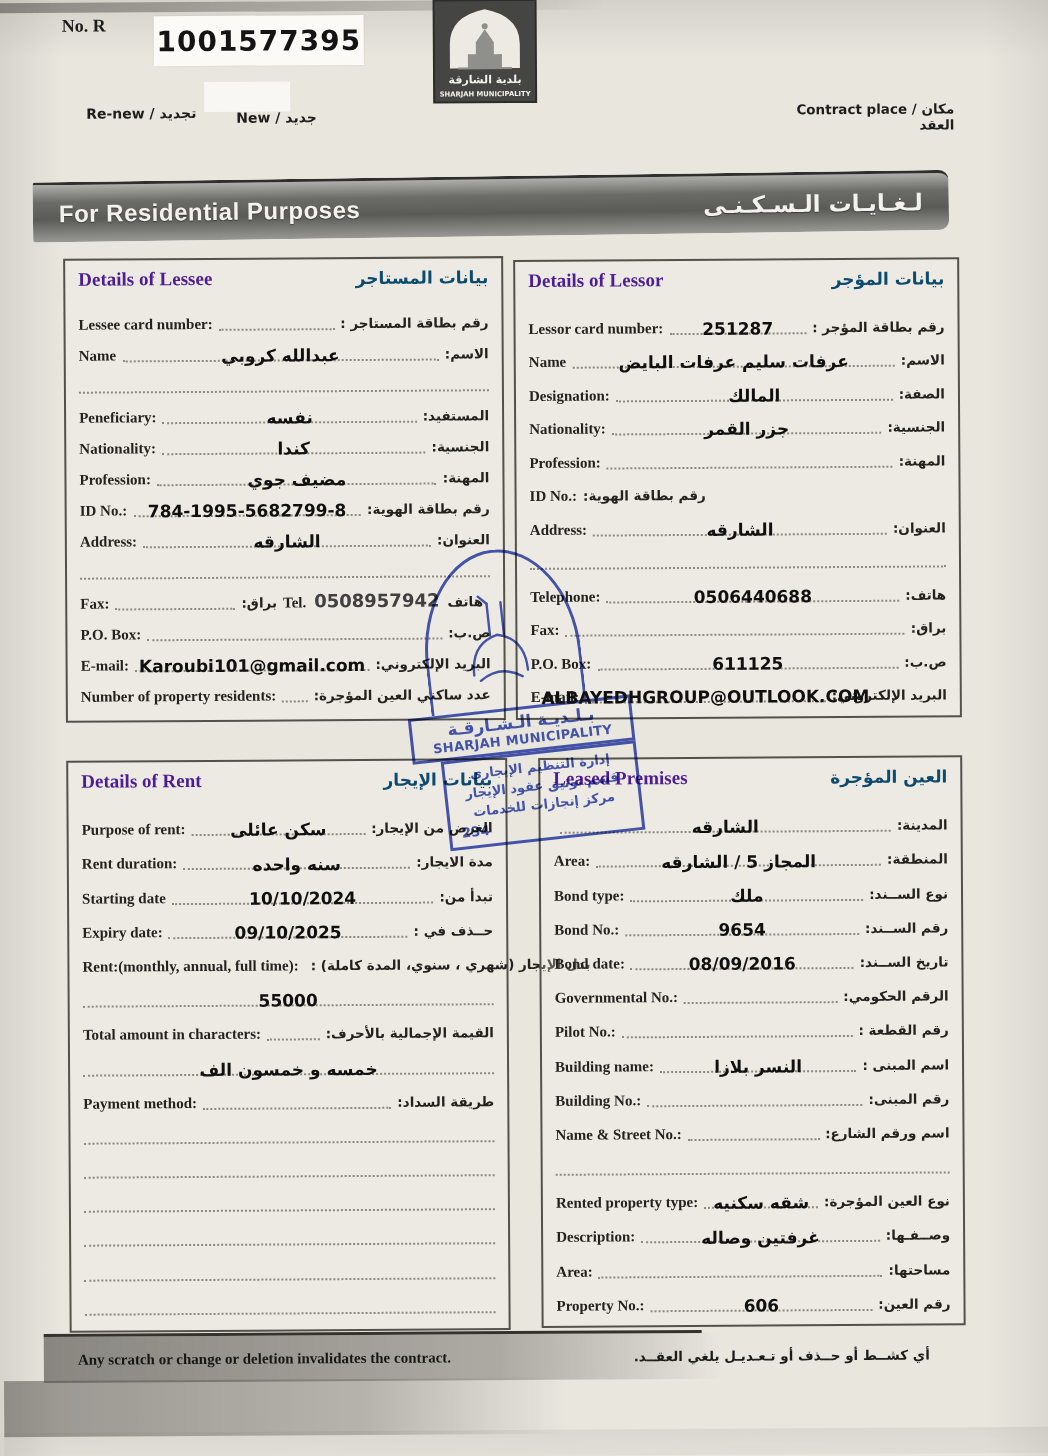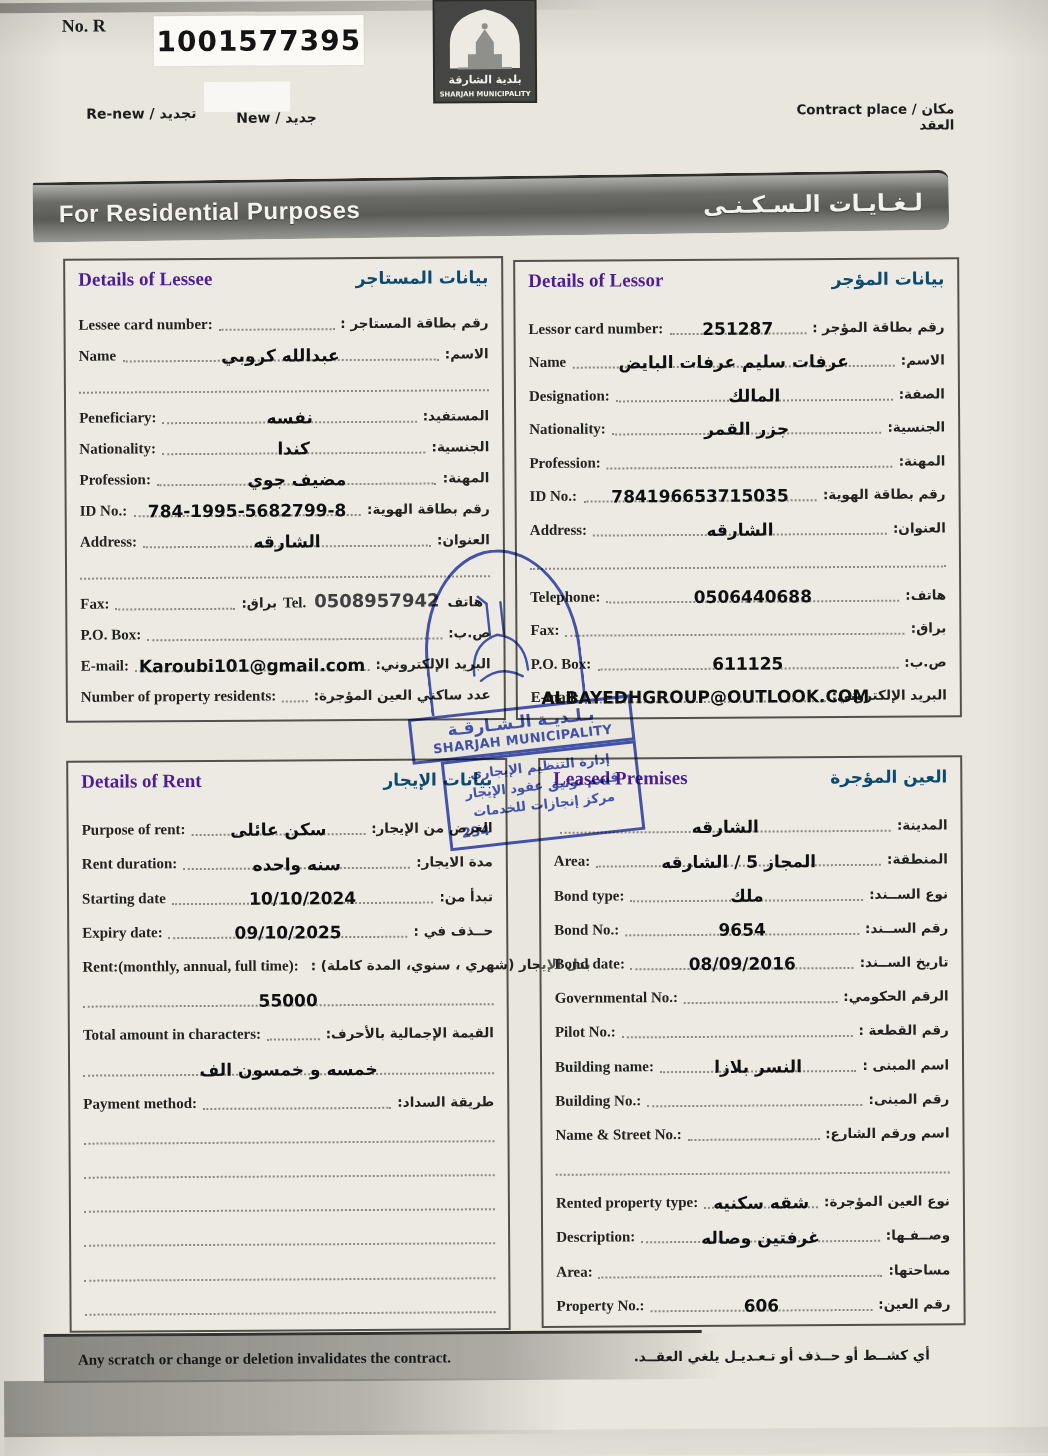--- a/index.html
+++ b/index.html
@@ -280,23 +280,20 @@
         <div class="row row-f">
           <span class="en">Profession:</span>
           <span class="fill">
             <span class="val" dir="auto"></span>
           </span>
           <span class="ar" dir="rtl">المهنة:</span>
         </div>
 
         <div class="row row-f">
           <span class="en">ID No.:</span>
-          <span class="fill">
-            <span class="val" dir="auto">784196653715035</span>
-          </span>
           <span class="ar" dir="rtl">رقم بطاقة الهوية:</span>
         </div>
 
         <div class="row row-f">
           <span class="en">Address:</span>
           <span class="fill">
             <span class="val" dir="auto">الشارقه</span>
           </span>
           <span class="ar" dir="rtl">العنوان:</span>
         </div>

